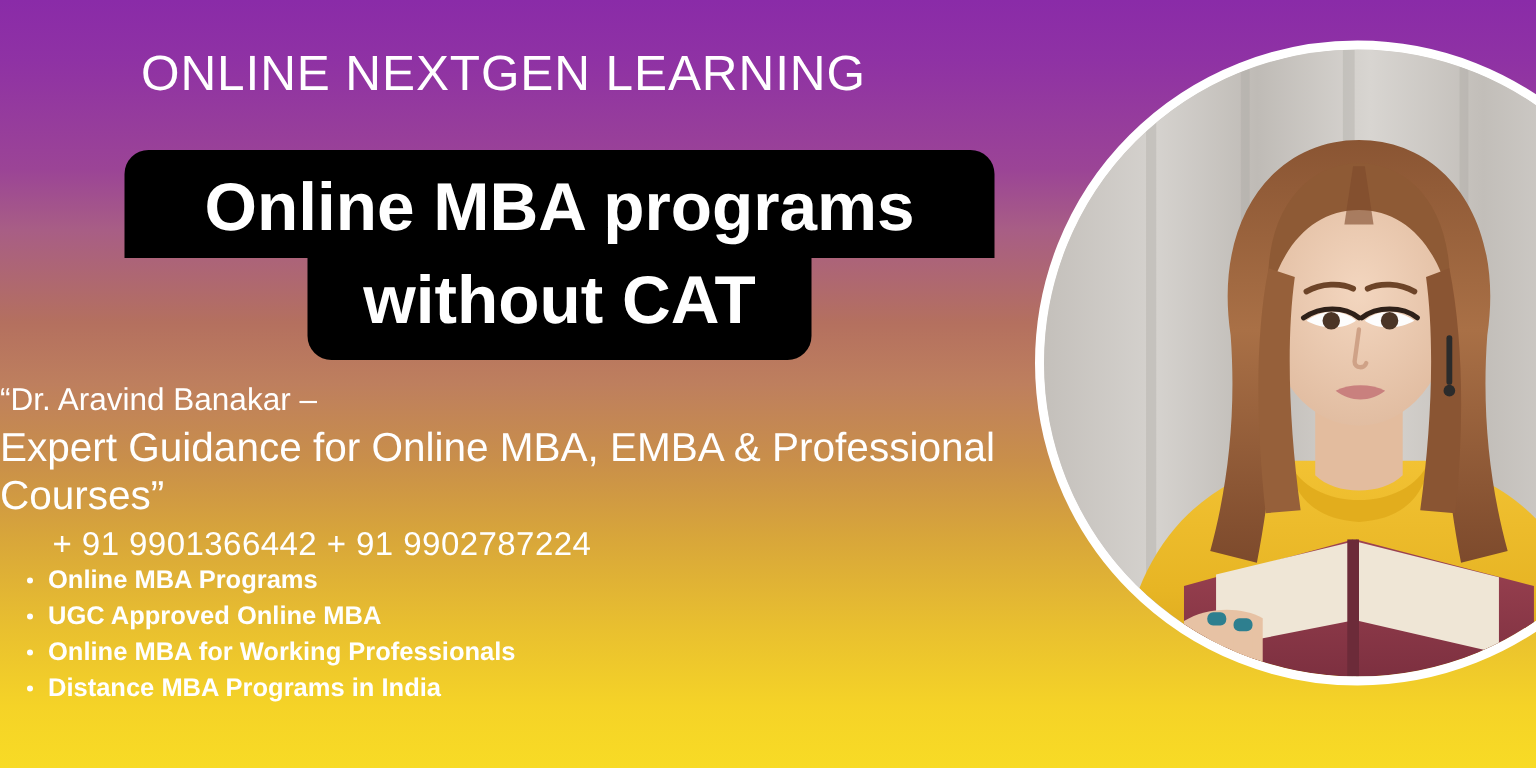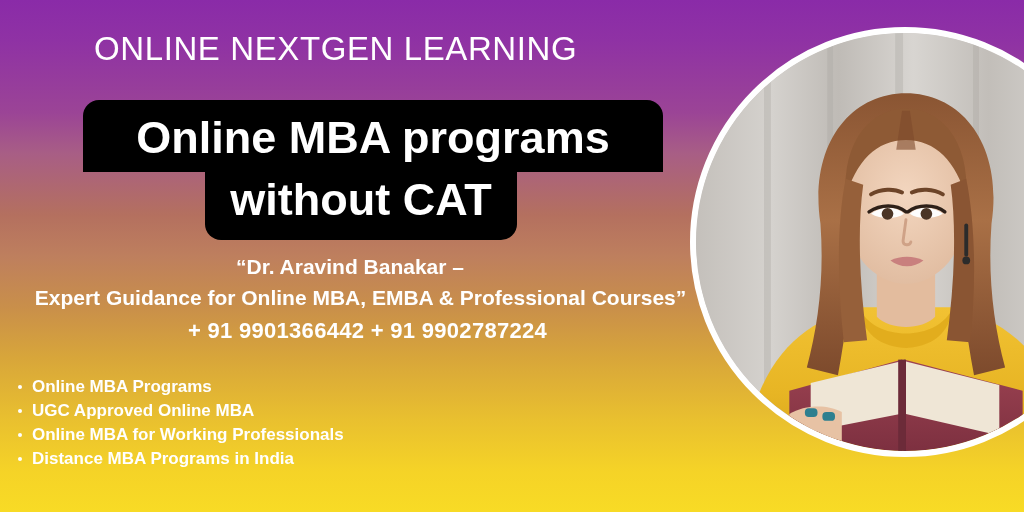--- a/index.html
+++ b/index.html
@@ -91,38 +91,38 @@
   }
   .hl-line-2-wrap {
     position: relative;
     margin-top: -8px;
     z-index: 1;
     display: block;
     text-align: left;
     padding-left: 122px;
   }
   .hl-line-2 {
-    width: 312px;
+    width: 336px;
     border-radius: 0 0 16px 16px;
     text-align: center;
     padding: 4px 0 8px 0;
   }
 
   
   .quote-block {
     position: absolute;
     left: 0;
     top: 252px;
     width: 700px;
-    text-align: center;
+    text-align: left;
     color: #ffffff;
-    font-weight: bold;
+    font-weight: normal;
   }
   .quote-line-1 { font-size: 21px; line-height: 30px; }
-  .quote-line-2 { font-size: 21px; line-height: 32px; padding-left: 21px; }
+  .quote-line-2 { font-size: 27px; line-height: 32px; }
   .phone-line {
     font-size: 22px;
     line-height: 34px;
     letter-spacing: 0.3px;
     padding-left: 35px;
   }
 
   
   .bullets {
     position: absolute;

